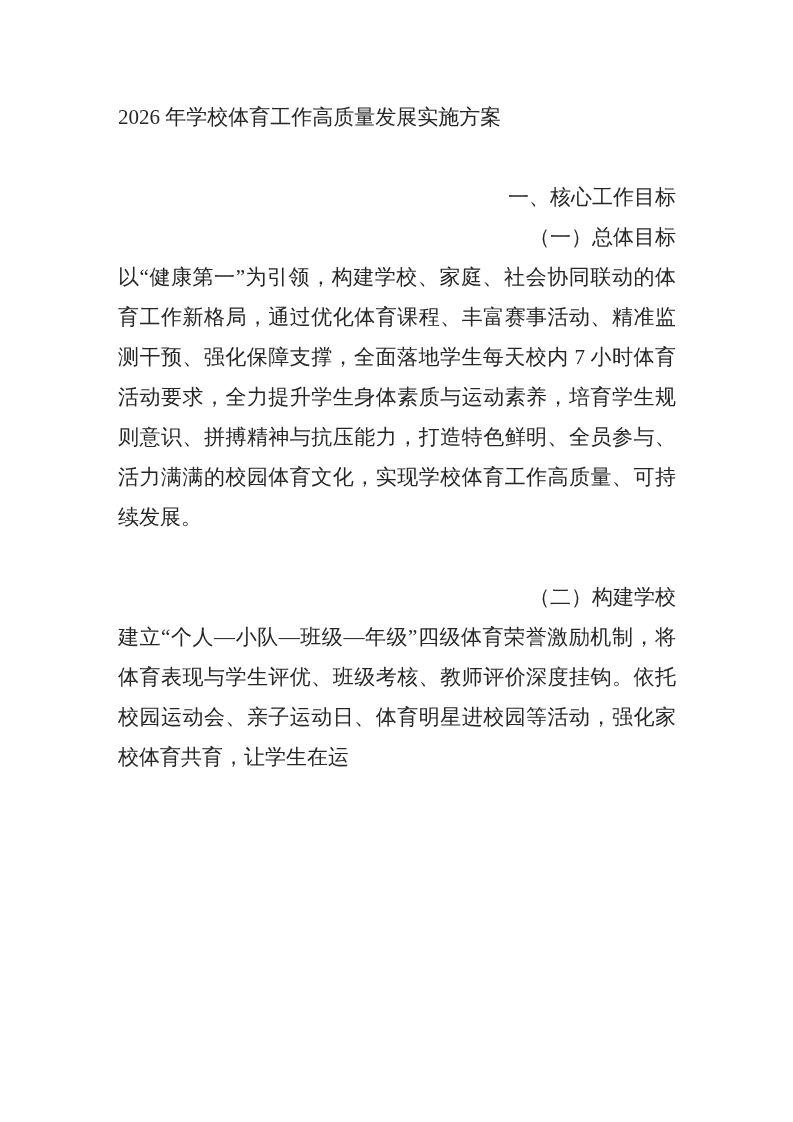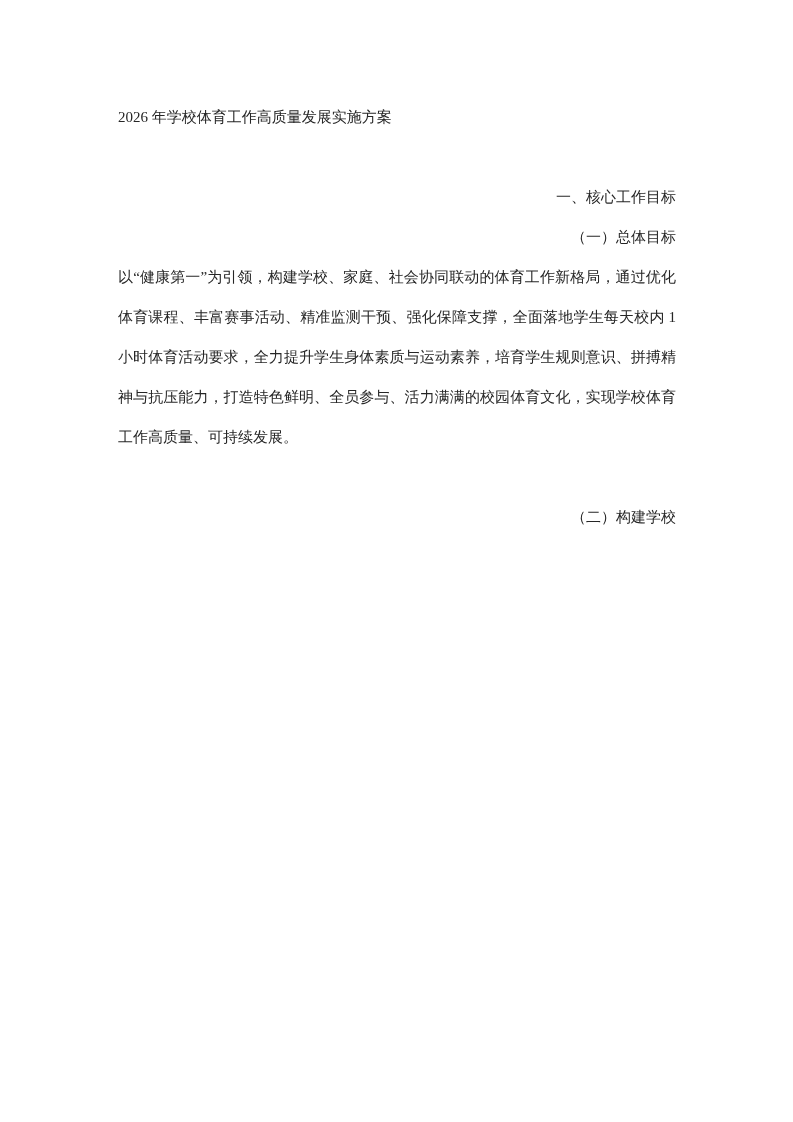--- a/index.html
+++ b/index.html
@@ -9,21 +9,21 @@
   }
   .page {
     position: relative;
     width: 793px;
     height: 948px;
     box-sizing: border-box;
     padding: 97px 117px 0 118px;
     background: #ffffff;
     overflow: hidden;
     font-family: "Liberation Serif", "DejaVu Serif", serif;
-    font-size: 15px;
+    font-size: 21px;
     line-height: 40px;
     color: #262626;
   }
   .doc-title {
     text-align: left;
     white-space: nowrap;
   }
   .blank-line {
     height: 40px;
   }
@@ -46,21 +46,22 @@
 
   <div class="doc-title">2026 年学校体育工作高质量发展实施方案</div>
 
   <div class="blank-line"></div>
 
 
   <p class="heading">一、核心工作目标</p>
 
   <p class="heading">（一）总体目标</p>
 
-  <p class="para">以“健康第一”为引领，构建学校、家庭、社会协同联动的体育工作新格局，通过优化体育课程、丰富赛事活动、精准监测干预、强化保障支撑，全面落地学生每天校内 1 小时体育活动要求，全力提升学生身体素质与运动素养，培育学生规则意识、拼搏精神与抗压能力，打造特色鲜明、全员参与、活力满满的校园体育文化，实现学校体育工作高质量、可持续发展。</p>
+  <p class="para">以“健康第一”为引领，构建学校、家庭、社会协同联动的体育工作新格局，通过优化体育课程、丰富赛事活动、精准监测干预、强化保障支撑，全面落地学生每天校内 7 小时体育活动要求，全力提升学生身体素质与运动素养，培育学生规则意识、拼搏精神与抗压能力，打造特色鲜明、全员参与、活力满满的校园体育文化，实现学校体育工作高质量、可持续发展。</p>
 
   <div class="blank-line"></div>
 
   <p class="heading">（二）构建学校</p>
 
 
+  <p class="para">建立“个人—小队—班级—年级”四级体育荣誉激励机制，将体育表现与学生评优、班级考核、教师评价深度挂钩。依托校园运动会、亲子运动日、体育明星进校园等活动，强化家校体育共育，让学生在运</p>
 
 </div>
 
 </body></html>

